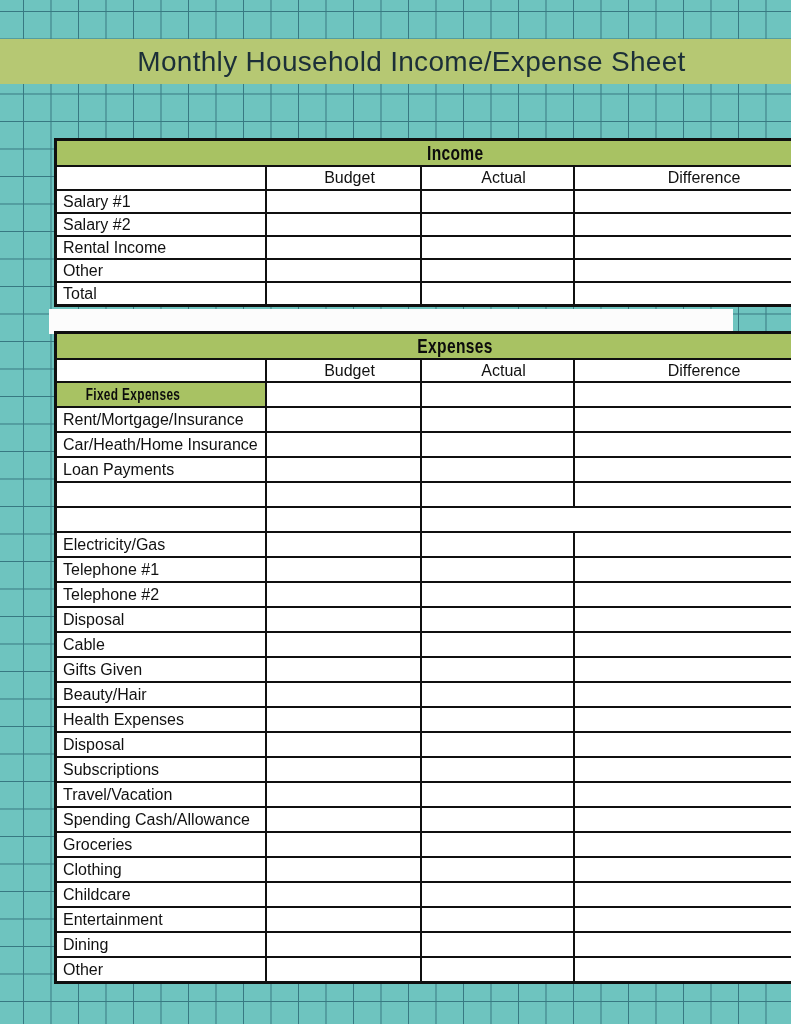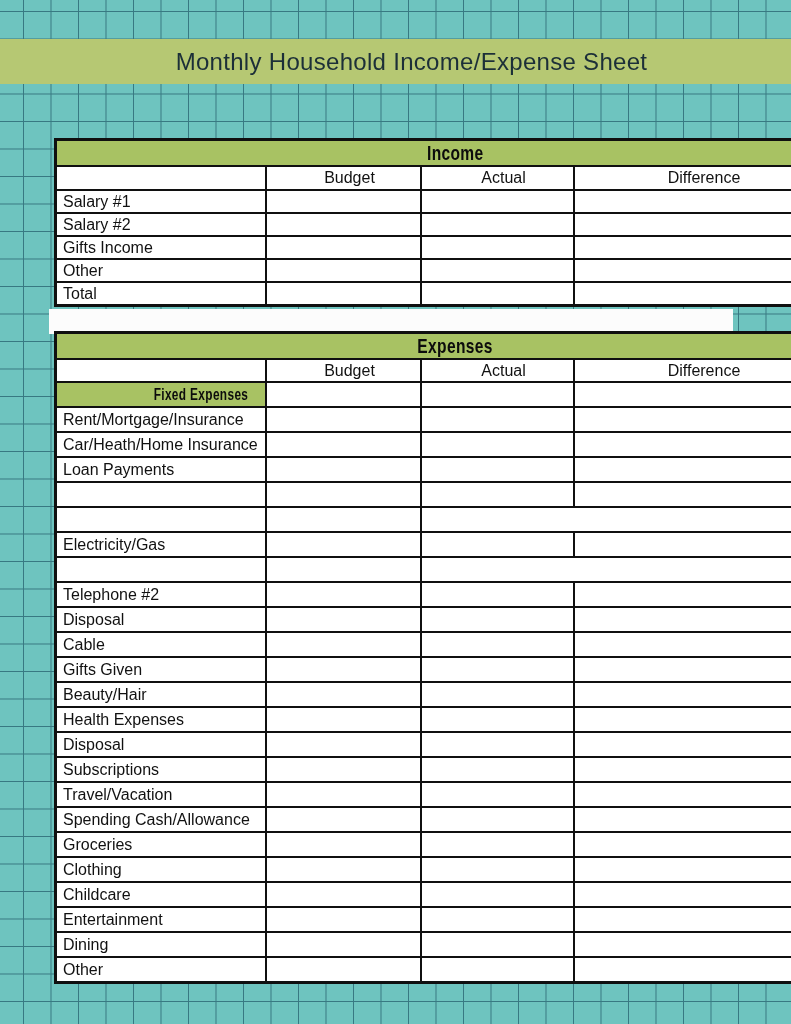--- a/index.html
+++ b/index.html
@@ -24,21 +24,21 @@
     background-size:27.5px 27.5px;
     background-position:23px 11px;
   }
   .title-band{
     position:absolute;left:0;top:39px;width:791px;height:45px;
     background:var(--band);
     display:flex;align-items:center;justify-content:center;
   }
   .title-band h1{
     margin:0;padding-left:32px;
-    font-size:24px;font-weight:400;letter-spacing:0.3px;
+    font-size:28px;font-weight:400;letter-spacing:0.3px;
     color:#1c2f38;white-space:nowrap;
   }
   .gap-strip{
     position:absolute;left:49px;top:309px;width:684px;height:25px;
     background:#fcfcfc;
   }
   .tbl{
     position:absolute;left:54px;width:770px;box-sizing:border-box;
     border:3px solid var(--bk);background:#ffffff;
   }
@@ -65,21 +65,21 @@
     font-size:16px;color:var(--ink);
     padding-left:6px;overflow:hidden;white-space:nowrap;
   }
   .cell:last-child{border-right:none;}
   #income-table .cell{height:21px;}
   #income-table .hdr .cell{height:22px;}
   #expenses-table .cell{height:23px;}
   #expenses-table .hdr .cell{height:21px;}
   .hdr .cell{justify-content:center;padding-left:12px;}
   .section-cell{
-    background:var(--bar);justify-content:flex-end;padding-left:4px;
+    background:var(--bar);justify-content:flex-start;padding-left:12px;
   }
   .section-cell .imp{font-size:16px;}
 </style>
 </head>
 <body>
 
 <div class="page">
 
   <div class="title-band">
     <h1>Monthly Household Income/Expense Sheet</h1>
@@ -104,21 +104,21 @@
           <div class="cell"></div>
           <div class="cell"></div>
         </div>
         <div class="row">
           <div class="cell">Salary #2</div>
           <div class="cell"></div>
           <div class="cell"></div>
           <div class="cell"></div>
         </div>
         <div class="row">
-          <div class="cell">Gifts Income</div>
+          <div class="cell">Rental Income</div>
           <div class="cell"></div>
           <div class="cell"></div>
           <div class="cell"></div>
         </div>
         <div class="row">
           <div class="cell">Other</div>
           <div class="cell"></div>
           <div class="cell"></div>
           <div class="cell"></div>
         </div>
@@ -179,20 +179,21 @@
           <div class="cell"></div>
           <div class="cell"></div>
         </div>
         <div class="row">
           <div class="cell">Electricity/Gas</div>
           <div class="cell"></div>
           <div class="cell"></div>
           <div class="cell"></div>
         </div>
         <div class="row">
+          <div class="cell">Telephone #1</div>
           <div class="cell"></div>
           <div class="cell"></div>
           <div class="cell"></div>
         </div>
         <div class="row">
           <div class="cell">Telephone #2</div>
           <div class="cell"></div>
           <div class="cell"></div>
           <div class="cell"></div>
         </div>

